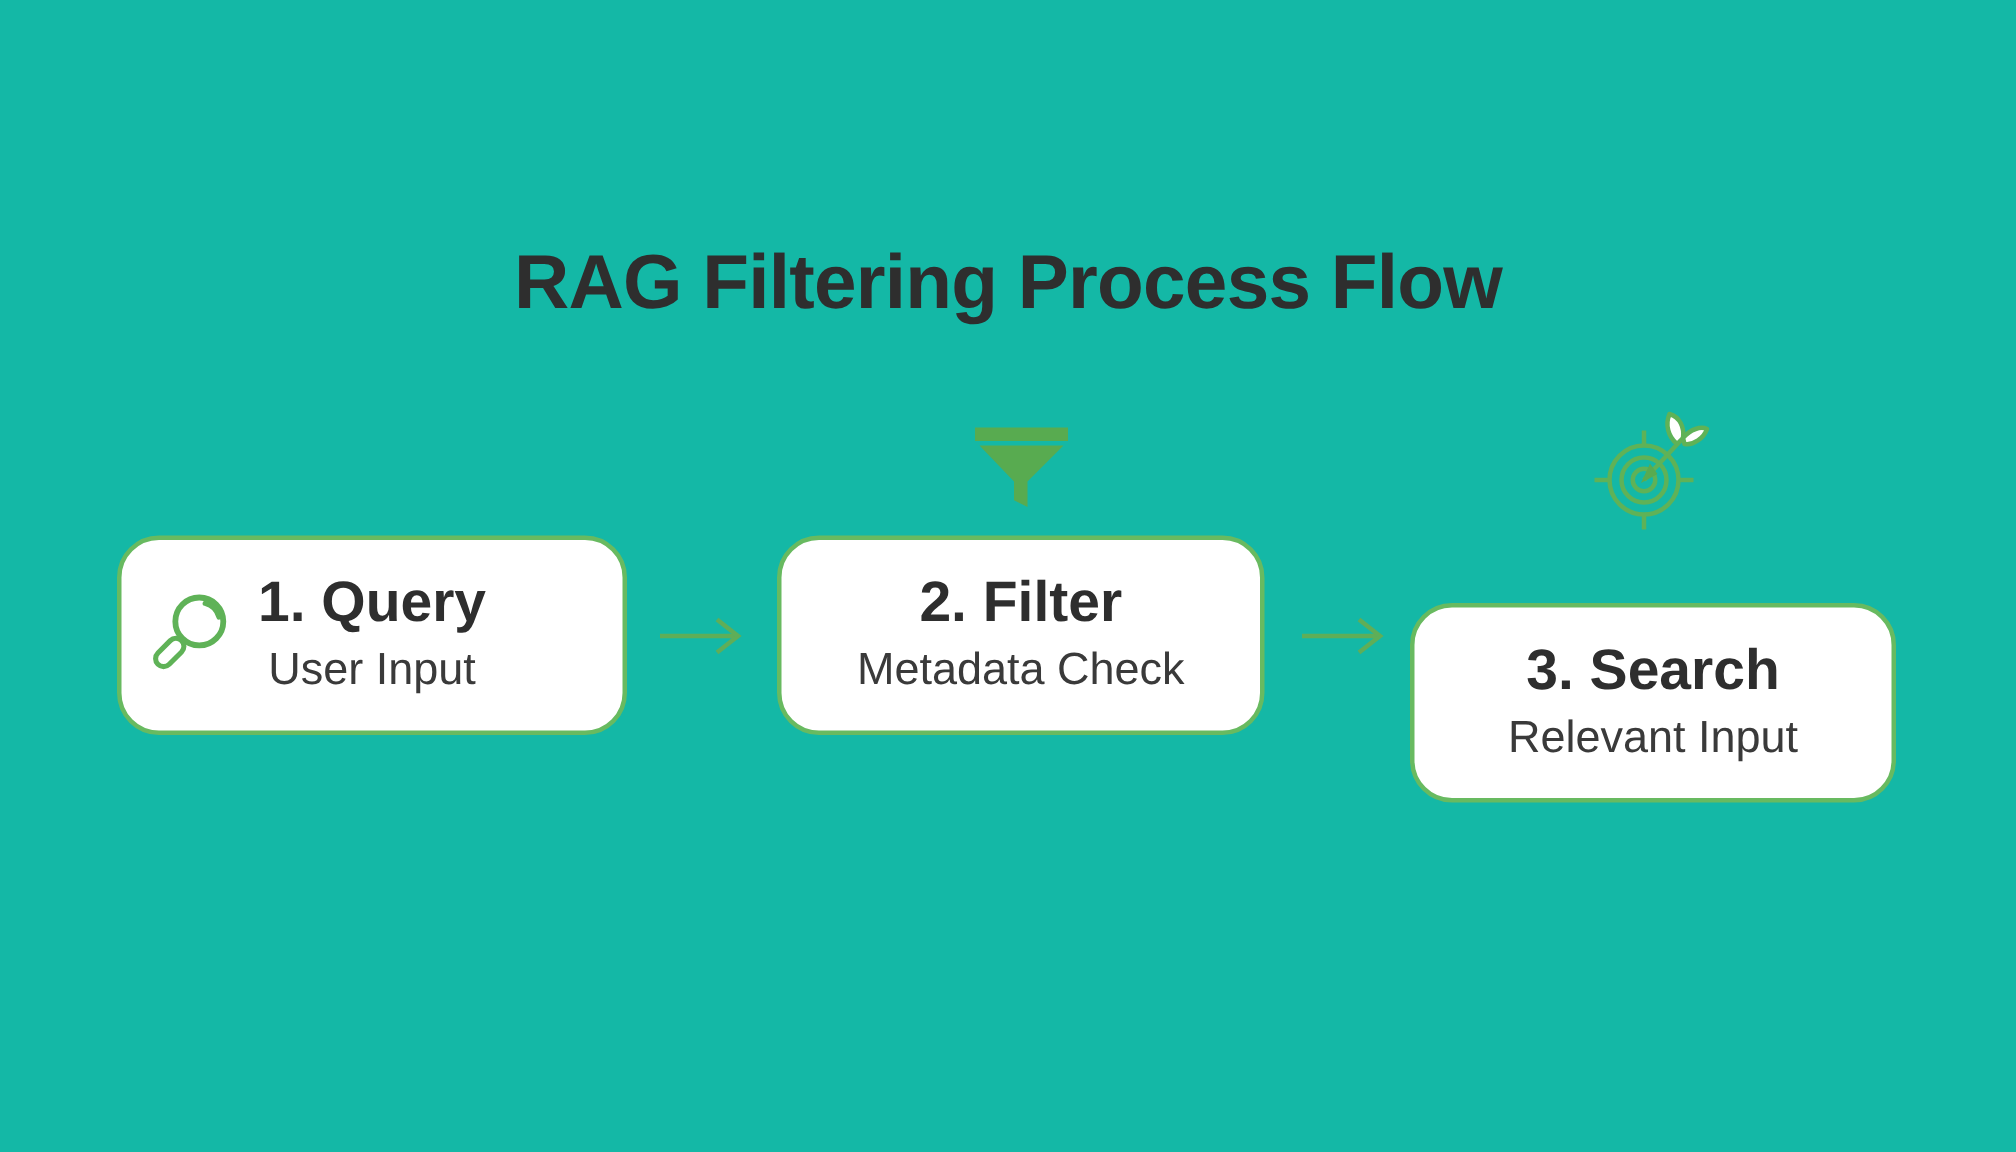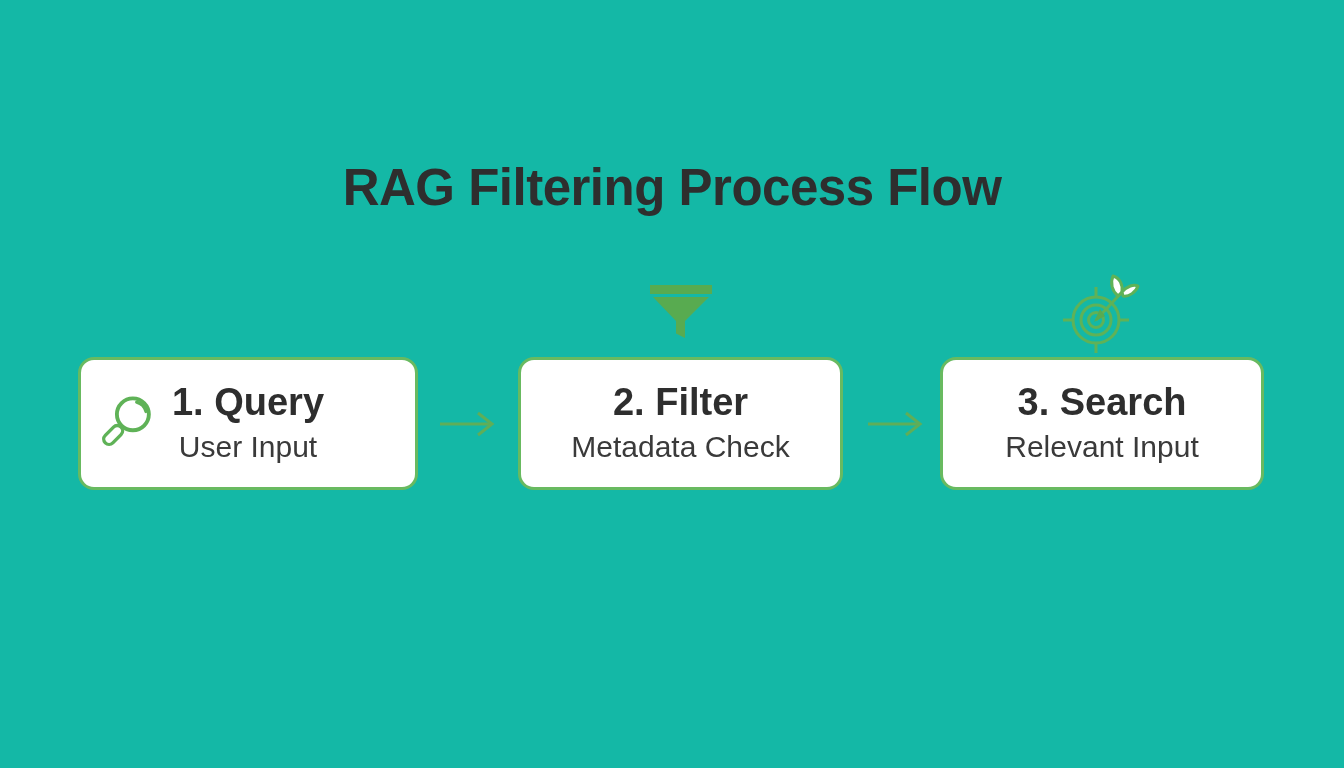--- a/index.html
+++ b/index.html
@@ -23,29 +23,29 @@
     color: #2e2e2e;
     letter-spacing: -0.5px;
   }
   .step-box {
     position: absolute;
     top: 357px;
     height: 133px;
     box-sizing: border-box;
     background: #ffffff;
     border: 3px solid #68ba60;
-    border-radius: 16px;
+    border-radius: 28px;
     display: flex;
     flex-direction: column;
     align-items: center;
     justify-content: center;
   }
   .step-box.box-1 { left: 78px;  width: 340px; }
   .step-box.box-2 { left: 518px; width: 325px; }
-  .step-box.box-3 { left: 940px; width: 324px; }
+  .step-box.box-3 { left: 940px; width: 324px; margin-top: 45px; }
   .step-title {
     font-size: 38px;
     font-weight: 700;
     color: #2e2e2e;
     line-height: 1.05;
   }
   .step-subtitle {
     margin-top: 7px;
     font-size: 30px;
     font-weight: 400;

